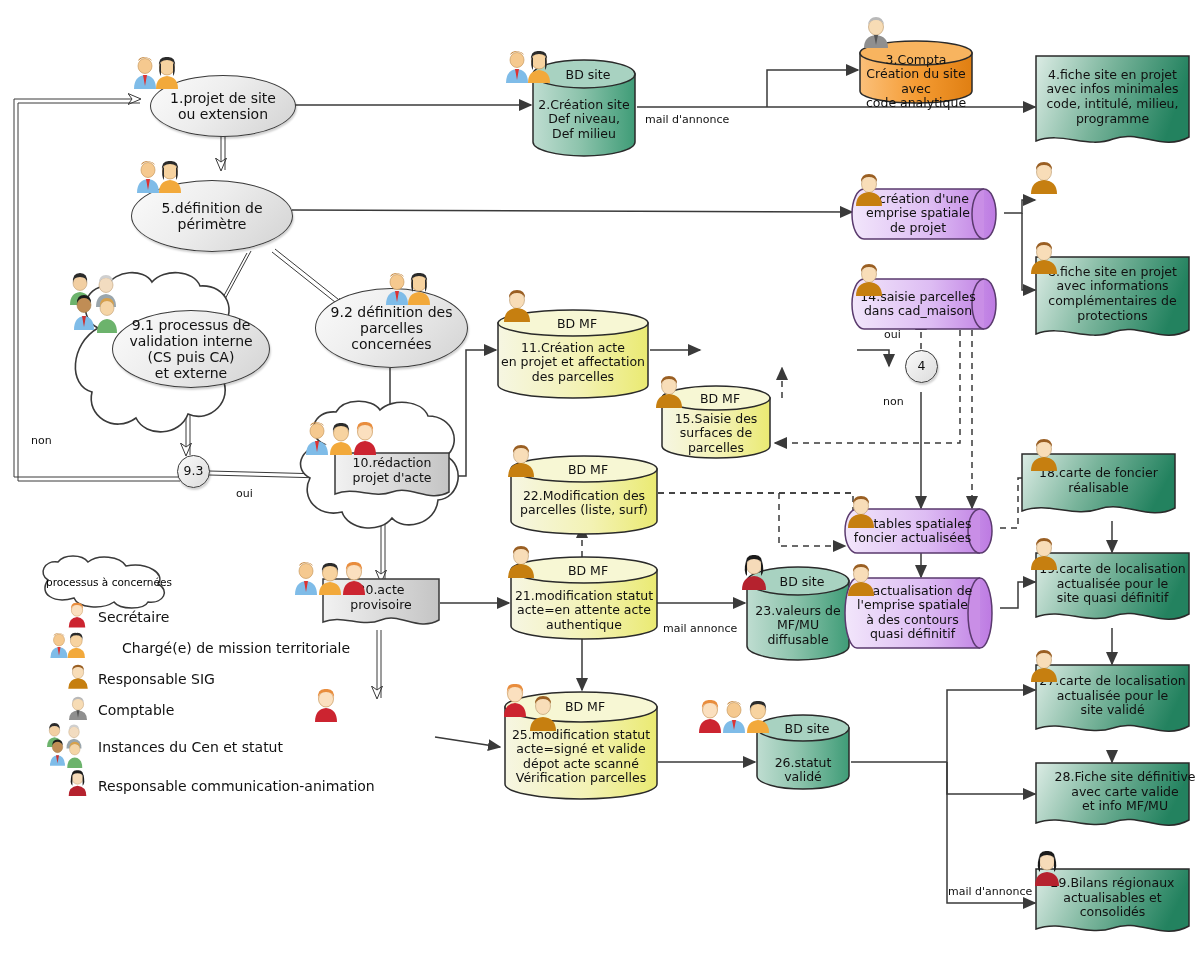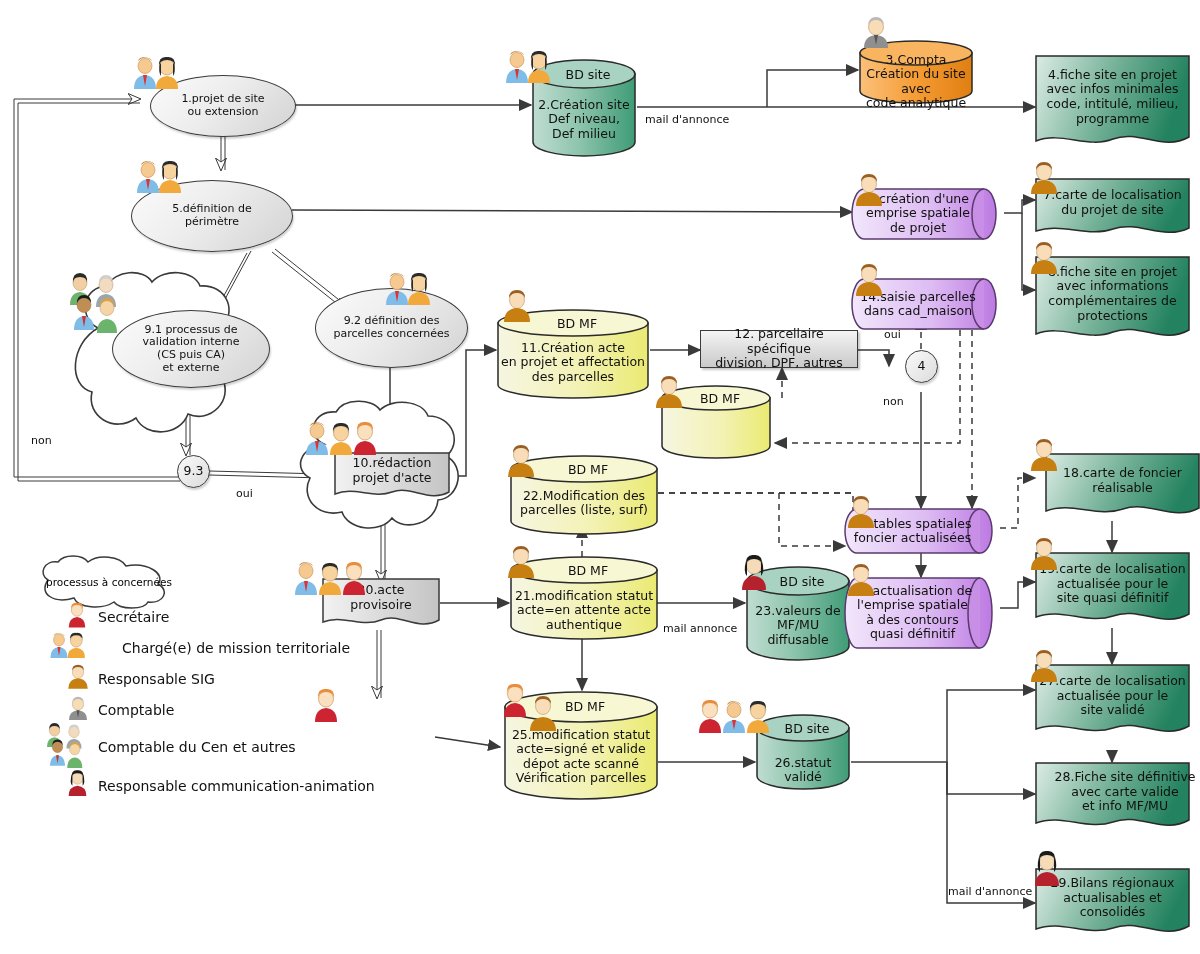--- a/index.html
+++ b/index.html
@@ -6,21 +6,21 @@
   body{width:1200px;height:954px;font-family:"DejaVu Sans","Liberation Sans",sans-serif;}
   #stage{position:relative;width:1200px;height:954px;overflow:hidden;}
   svg#wires{position:absolute;left:0;top:0;width:1200px;height:954px;}
   .node{position:absolute;box-sizing:border-box;display:flex;align-items:center;justify-content:center;text-align:center;line-height:1.15;color:#111;}
   .lbl{position:absolute;font-size:11px;color:#111;white-space:nowrap;}
   .nodetext{position:relative;z-index:3;padding:0 6px;width:100%;}
 
   
   .ellipse{border-radius:50%;border:1.6px solid #3a3a3a;
     background:linear-gradient(135deg,#fbfbfb 0%,#ededed 45%,#d2d2d2 100%);
-    font-size:11px;box-shadow:1px 2px 2px rgba(0,0,0,.18);text-align:center;}
+    font-size:14px;box-shadow:1px 2px 2px rgba(0,0,0,.18);text-align:center;}
 
   
   .circ{border-radius:50%;border:1.5px solid #3a3a3a;
     background:linear-gradient(135deg,#fafafa,#dcdcdc);font-size:12.5px;
     box-shadow:1px 2px 2px rgba(0,0,0,.18);}
 
   
   .rect{border:1.5px solid #3a3a3a;
     background:linear-gradient(180deg,#f4f4f4,#c9c9c9);font-size:12.5px;
     box-shadow:2px 2px 2px rgba(0,0,0,.22);}
@@ -198,23 +198,20 @@
     <div class="nodetext">9.2 définition des<br>parcelles concernées</div>
   </div>
 
   <div class="node circ" style="left:177px;top:455px;width:33px;height:33px;">
     <div class="nodetext">9.3</div>
   </div>
   <div class="node circ" style="left:905px;top:350px;width:33px;height:33px;">
     <div class="nodetext">4</div>
   </div>
 
-  <div class="node rect" style="left:700px;top:330px;width:158px;height:38px;">
-    <div class="nodetext">12. parcellaire spécifique<br>division, DPF, autres</div>
-  </div>
 
   <div class="doc" style="left:322px;top:578px;width:118px;height:52px;">
     <svg width="118" height="52" viewBox="0 0 118 52" preserveAspectRatio="none">
       <defs>
           <linearGradient id="gdoc1" x1="0" y1="0" x2="1" y2="0">
         <stop offset="0" stop-color="#f2f2f2"></stop>
             <stop offset="1" stop-color="#c4c4c4"></stop>
           </linearGradient>
         </defs>
       <path d="M1,1 L117,1 L117,42 C96,54 78,34 59,42 C40,50 20,36 1,44 Z" fill="url(#gdoc1)" stroke="#3a3a3a" stroke-width="1.5"></path>
@@ -237,35 +234,29 @@
         <stop offset="0" stop-color="#dcece5"></stop>
             <stop offset="0.5" stop-color="#79b49b"></stop>
         <stop offset="1" stop-color="#23825f"></stop>
           </linearGradient>
         </defs>
       <path d="M1,1 L154,1 L154,82 C128,97 104,74 78,84 C52,94 27,76 1,86 Z" fill="url(#ggreen)" stroke="#2a2a2a" stroke-width="1.5"></path>
     </svg>
     <div class="txt">4.fiche site en projet<br>avec infos minimales<br>code, intitulé, milieu,<br>programme</div>
   </div>
 
-  <div class="doc" style="left:1035px;top:178px;width:155px;height:62px;">
-    <svg width="155" height="62" viewBox="0 0 155 62" preserveAspectRatio="none">
-      <path d="M1,1 L154,1 L154,50 C128,63 104,42 78,51 C52,60 27,44 1,53 Z" fill="url(#ggreen)" stroke="#2a2a2a" stroke-width="1.5"></path>
-    </svg>
-    <div class="txt">7.carte de localisation<br>du projet de site</div>
-  </div>
 
   <div class="doc" style="left:1035px;top:256px;width:155px;height:88px;">
     <svg width="155" height="88" viewBox="0 0 155 88" preserveAspectRatio="none">
       <path d="M1,1 L154,1 L154,74 C128,89 104,66 78,76 C52,86 27,68 1,78 Z" fill="url(#ggreen)" stroke="#2a2a2a" stroke-width="1.5"></path>
     </svg>
     <div class="txt">8.fiche site en projet<br>avec informations<br>complémentaires de<br>protections</div>
   </div>
 
-  <div class="doc" style="left:1045px;top:453px;width:155px;height:68px;">
+  <div class="doc" style="left:1021px;top:453px;width:155px;height:68px;">
     <svg width="155" height="68" viewBox="0 0 155 68" preserveAspectRatio="none">
       <path d="M1,1 L154,1 L154,55 C128,69 104,47 78,56 C52,65 27,48 1,58 Z" fill="url(#ggreen)" stroke="#2a2a2a" stroke-width="1.5"></path>
     </svg>
     <div class="txt">18.carte de foncier<br>réalisable</div>
   </div>
 
   <div class="doc" style="left:1035px;top:552px;width:155px;height:76px;">
     <svg width="155" height="76" viewBox="0 0 155 76" preserveAspectRatio="none">
       <path d="M1,1 L154,1 L154,62 C128,77 104,54 78,64 C52,73 27,55 1,65 Z" fill="url(#ggreen)" stroke="#2a2a2a" stroke-width="1.5"></path>
     </svg>
@@ -339,20 +330,21 @@
     <div class="top-lbl" style="top:8px;">BD MF</div>
     <div class="txt" style="top:33px;">11.Création acte<br>en projet et affectation<br>des parcelles</div>
   </div>
 
   <div class="cyl" style="left:660px;top:385px;width:112px;height:74px;">
     <svg width="112" height="74" viewBox="0 0 112 74" preserveAspectRatio="none">
       <path d="M2,13 L2,61 A54,12 0 0 0 110,61 L110,13 Z" fill="url(#gcylY)" stroke="#2a2a2a" stroke-width="1.5"></path>
       <ellipse cx="56" cy="13" rx="54" ry="12" fill="#f7f7d4" stroke="#2a2a2a" stroke-width="1.5"></ellipse>
     </svg>
     <div class="top-lbl" style="top:6px;">BD MF</div>
+    <div class="txt" style="top:27px;">15.Saisie des<br>surfaces de<br>parcelles</div>
   </div>
 
   <div class="cyl" style="left:509px;top:455px;width:150px;height:80px;">
     <svg width="150" height="80" viewBox="0 0 150 80" preserveAspectRatio="none">
       <path d="M2,14 L2,66 A73,13 0 0 0 148,66 L148,14 Z" fill="url(#gcylY)" stroke="#2a2a2a" stroke-width="1.5"></path>
       <ellipse cx="75" cy="14" rx="73" ry="13" fill="#f7f7d4" stroke="#2a2a2a" stroke-width="1.5"></ellipse>
     </svg>
     <div class="top-lbl" style="top:7px;">BD MF</div>
     <div class="txt" style="top:34px;">22.Modification des<br>parcelles (liste, surf)</div>
   </div>
@@ -822,21 +814,21 @@
            <path d="M8,58 Q8,45 18,44 Q28,45 28,58 Z" fill="#7fbce8"></path>
            <path d="M16,44 L18,55 L20,44 Z" fill="#c33"></path>
           </g>
         <g>
             <ellipse cx="41" cy="36" rx="7" ry="7.5" fill="#f5d5a6" stroke="#c0a077" stroke-width=".6"></ellipse>
            <path d="M34,34 Q34,26 41,26 Q48,26 48,34 Q46,29 41,29 Q36,29 34,34Z" fill="#d8a14a"></path>
            <path d="M31,61 Q31,48 41,47 Q51,48 51,61 Z" fill="#6cb36c"></path>
           </g>
       </svg>
     </div>
-    <div class="legend-row" style="left:98px;top:739px;">Comptable du Cen et autres</div>
+    <div class="legend-row" style="left:98px;top:739px;">Instances du Cen et statut</div>
 
     <div class="av" style="left:65px;top:768px;">
       <svg width="25" height="28" viewBox="0 0 34 38">
         <ellipse cx="17" cy="14" rx="7.5" ry="8" fill="#f6dbb9" stroke="#c0a077" stroke-width=".7"></ellipse>
         <path d="M9,14 Q8,2 17,3 Q26,2 25,14 Q25,7 17,7 Q9,7 9,14Z" fill="#1b1b1b"></path>
         <path d="M9,9 Q6,20 10,24 L10,11 Z" fill="#1b1b1b"></path>
         <path d="M25,9 Q28,20 24,24 L24,11 Z" fill="#1b1b1b"></path>
         <path d="M5,38 Q5,25 17,24 Q29,25 29,38 Z" fill="#b5222e"></path>
       </svg>
     </div>

